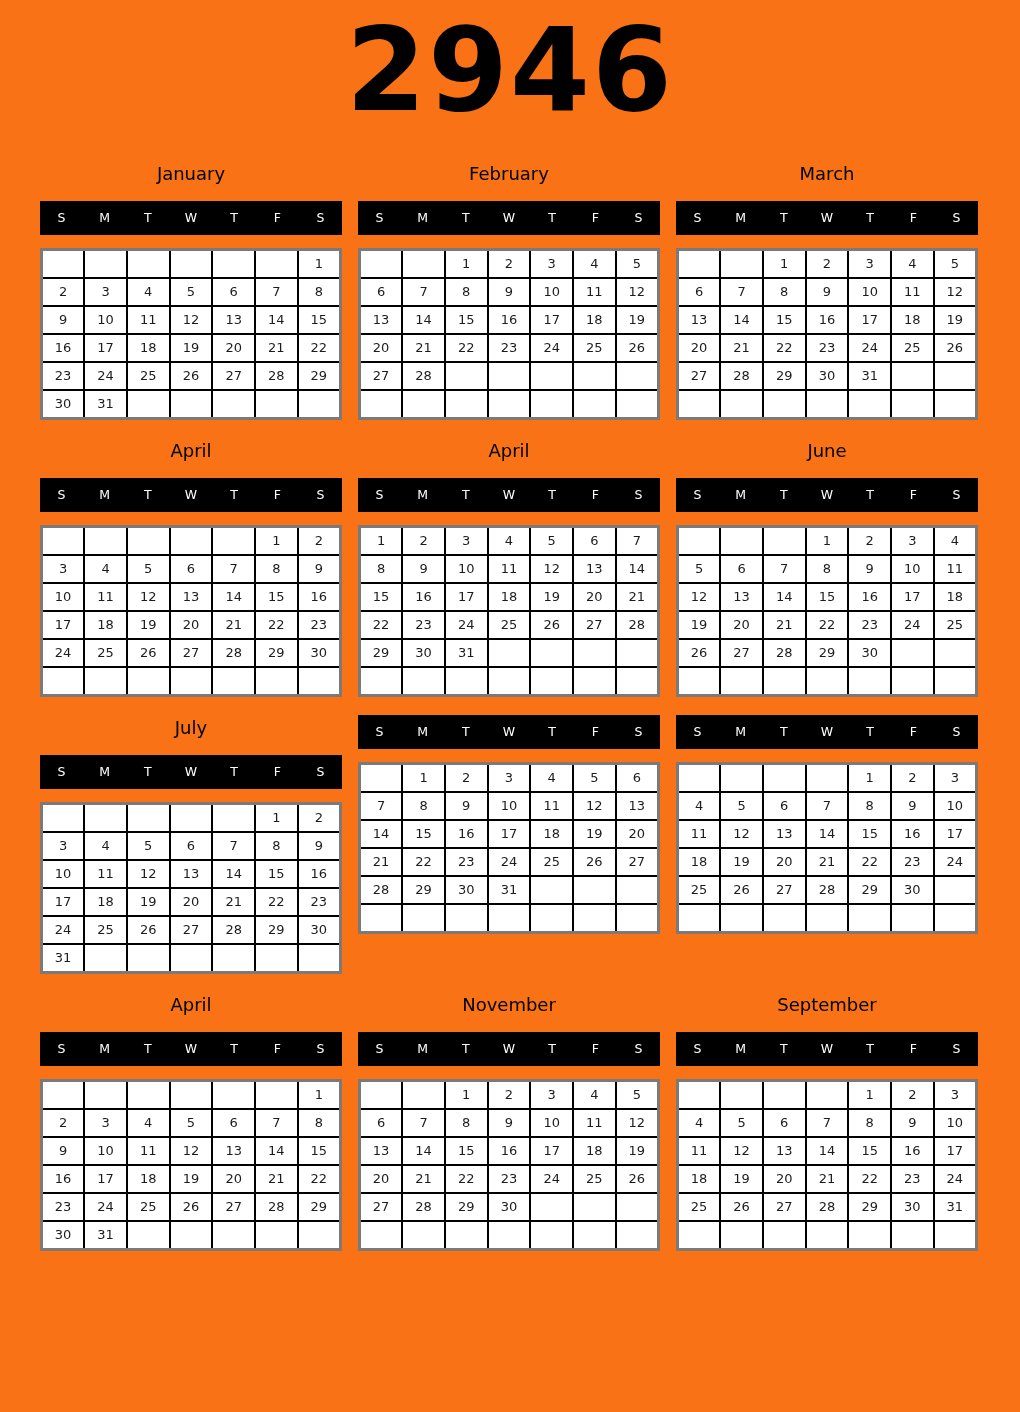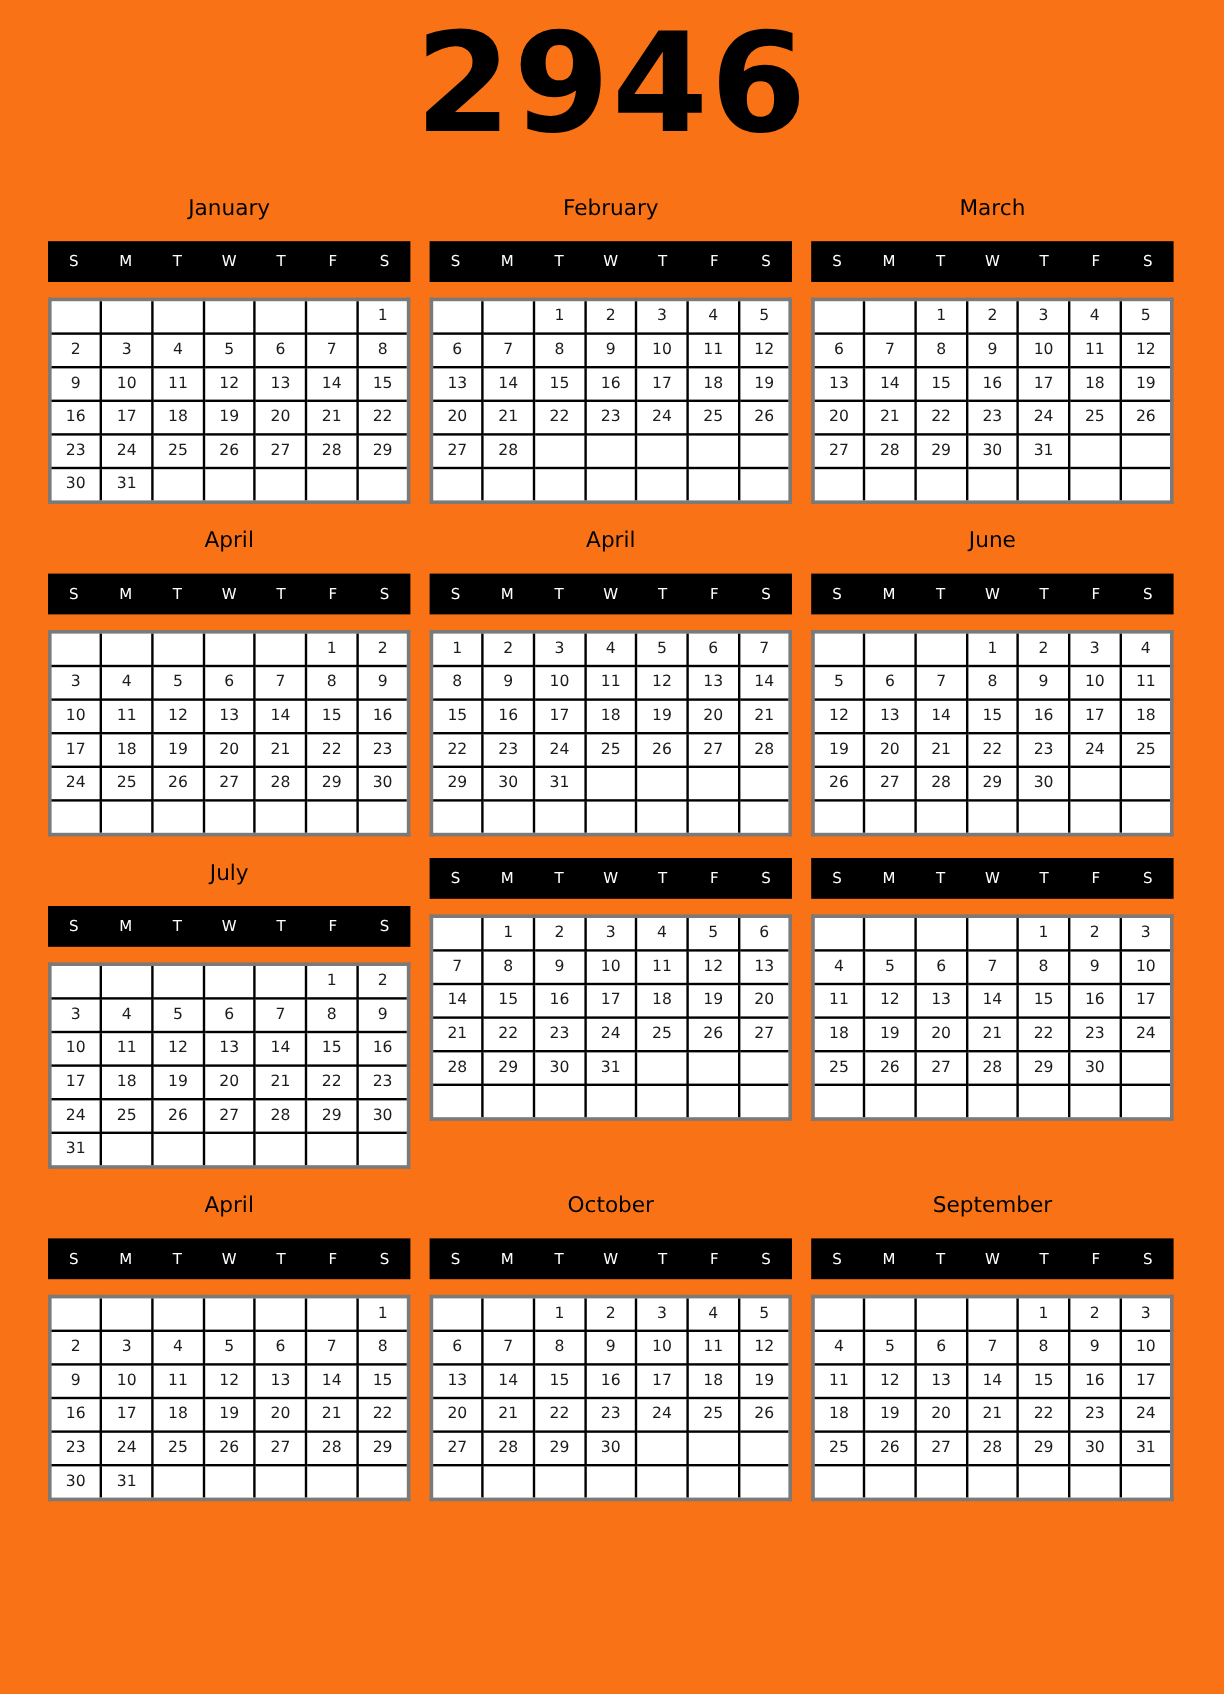--- a/index.html
+++ b/index.html
@@ -780,21 +780,21 @@
               <td></td>
               <td></td>
               <td></td>
               <td></td>
             </tr>
           </tbody>
     </table>
   </div>
 
   <div class="month">
-    <div class="month-title">October</div>
+    <div class="month-title">November</div>
     <div class="weekday-header">
           <span>S</span>
           <span>M</span>
           <span>T</span>
           <span>W</span>
           <span>T</span>
           <span>F</span>
           <span>S</span>
         </div>
     <table class="days-table">

